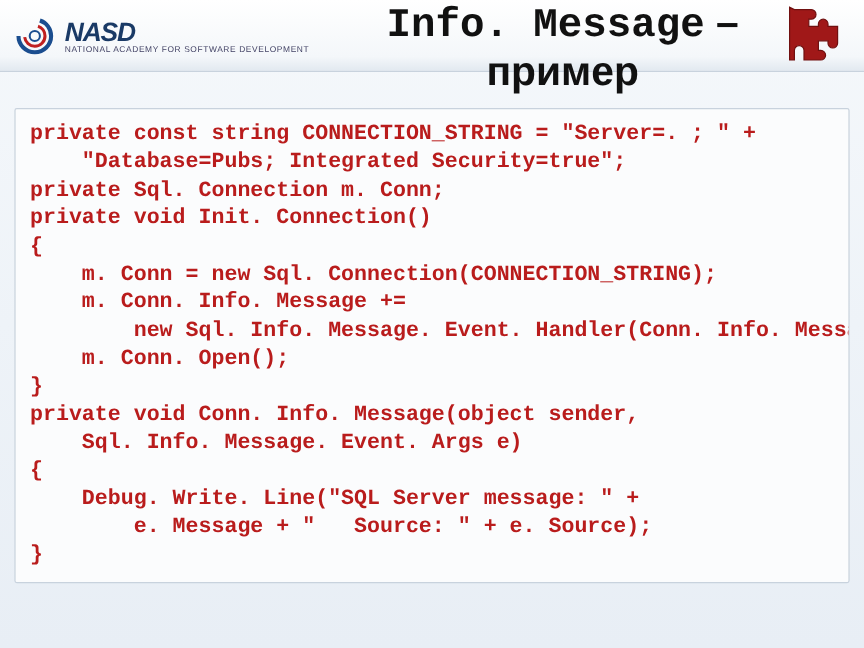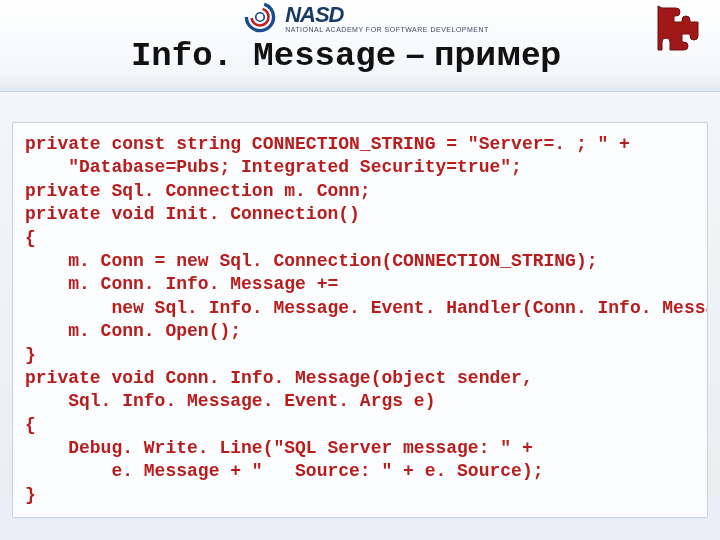--- a/index.html
+++ b/index.html
@@ -5,28 +5,26 @@
   * { box-sizing: border-box; margin: 0; padding: 0; }
   body {
     width: 720px;
     height: 540px;
     background: linear-gradient(to bottom, #f5f8fb 0%, #eef3f8 50%, #e8eef5 100%);
     font-family: Verdana, Arial, sans-serif;
     position: relative;
     overflow: hidden;
   }
   .header {
-    height: 92px;
+    height: 60px;
     background: linear-gradient(to bottom, #ffffff 0%, #f4f7fa 80%, #e2e9f0 100%);
     border-bottom: 1px solid #c8d2dd;
     display: flex;
-    align-items: center;
     padding-left: 12px;
     position: relative;
-    flex-direction: column;
   }
   .logo-wrap {
     display: flex;
     align-items: center;
     gap: 4px;
   }
   .logo-swirl {
     width: 34px;
     height: 34px;
     position: relative;

